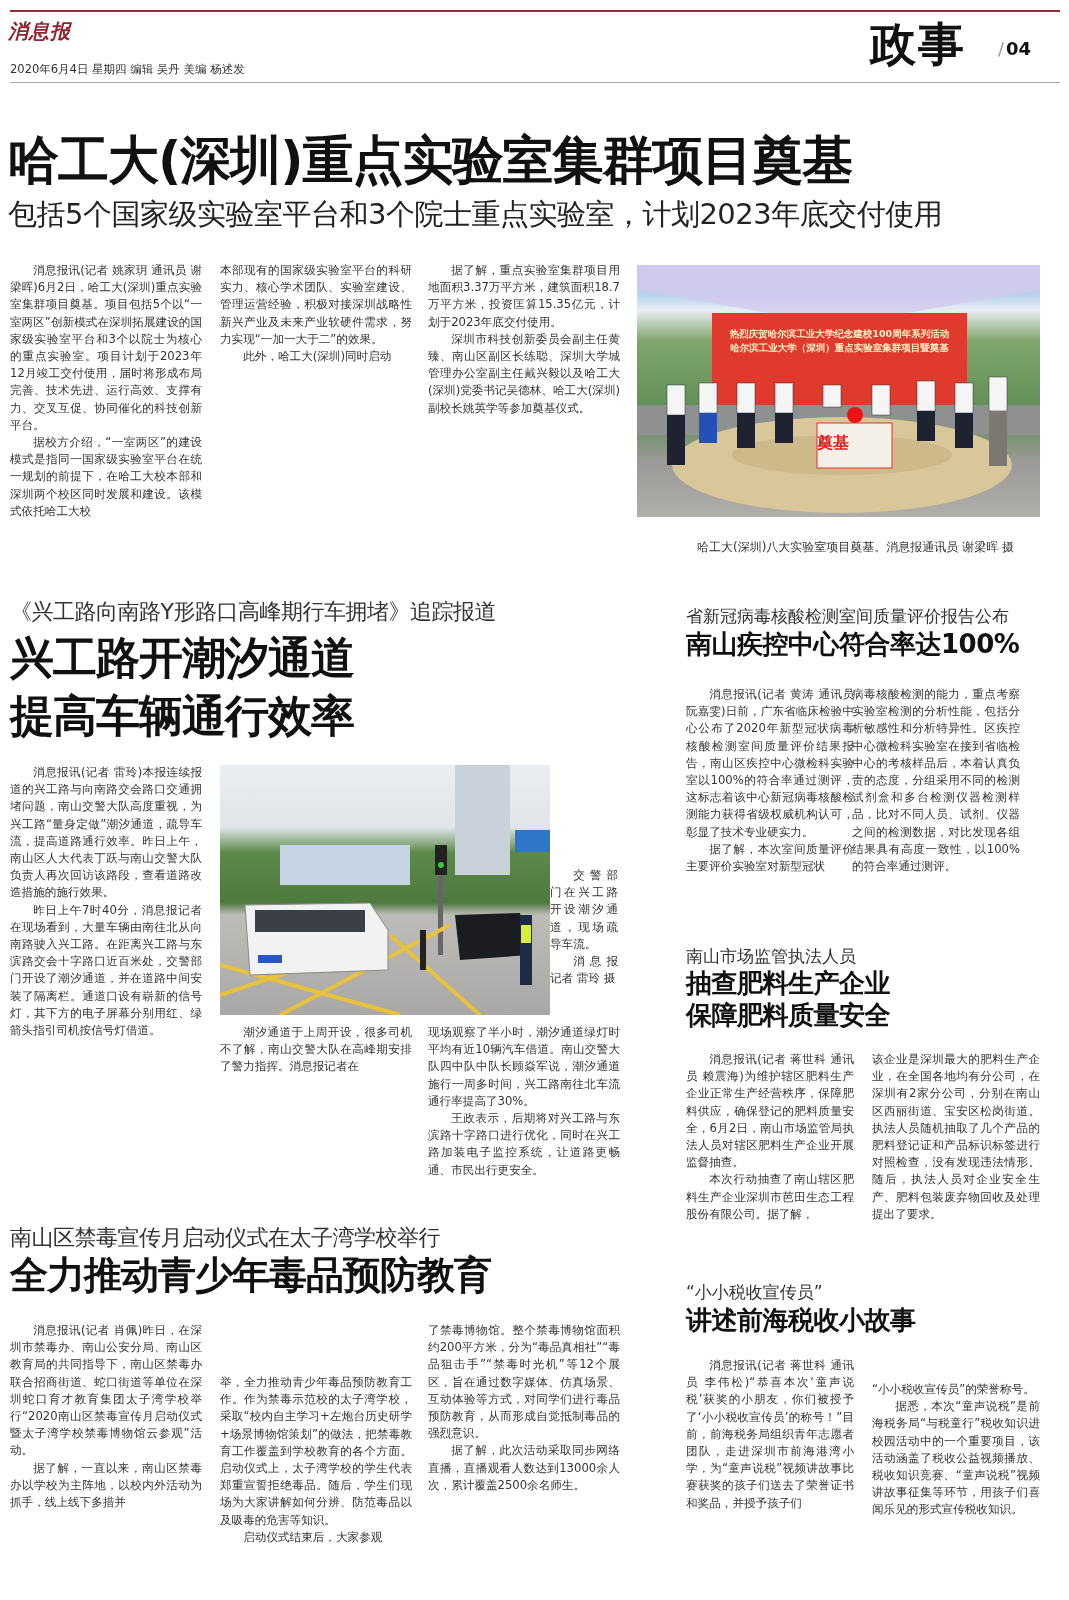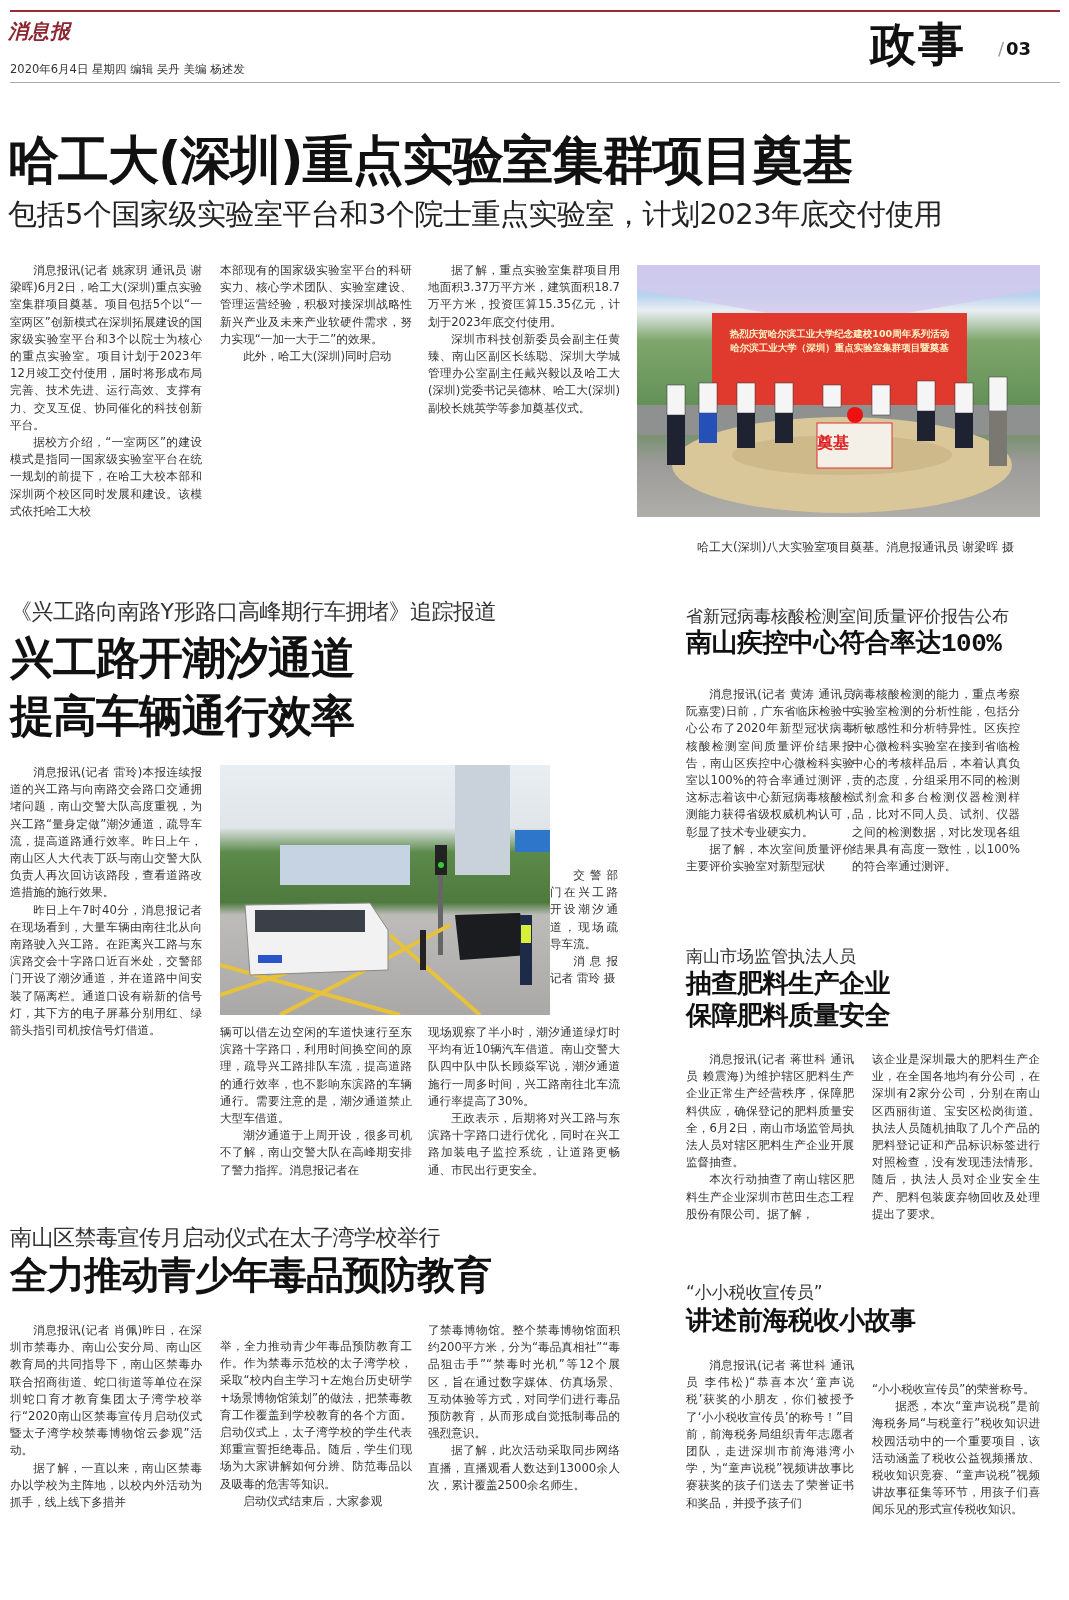--- a/index.html
+++ b/index.html
@@ -29,21 +29,21 @@
   .hl-med { font-size: 26px; font-weight: bold; color: #111; line-height: 32px; white-space: nowrap; letter-spacing: -0.5px; }
   .kicker-sm { font-size: 17px; color: #333; white-space: nowrap; }
 </style>
 </head>
 <body>
 
 <div class="abs top-rule"></div>
 <div class="abs masthead">消息报</div>
 <div class="abs dateline">2020年6月4日  星期四  编辑 吴丹  美编 杨述发</div>
 <div class="abs section-title">政事</div>
-<div class="abs page-no"><span class="slash">/</span><span>03</span></div>
+<div class="abs page-no"><span class="slash">/</span><span>04</span></div>
 <div class="abs sub-rule"></div>
 
 <div class="abs main-headline">哈工大(深圳)重点实验室集群项目奠基</div>
 <div class="abs main-sub">包括5个国家级实验室平台和3个院士重点实验室，计划2023年底交付使用</div>
 
 <div class="abs col" style="left:10px; top:262px; width:192px;">
   <p>消息报讯(记者 姚家玥 通讯员 谢梁晖)6月2日，哈工大(深圳)重点实验室集群项目奠基。项目包括5个以“一室两区”创新模式在深圳拓展建设的国家级实验室平台和3个以院士为核心的重点实验室。项目计划于2023年12月竣工交付使用，届时将形成布局完善、技术先进、运行高效、支撑有力、交叉互促、协同催化的科技创新平台。</p>
   <p>据校方介绍，“一室两区”的建设模式是指同一国家级实验室平台在统一规划的前提下，在哈工大校本部和深圳两个校区同时发展和建设。该模式依托哈工大校</p>
 </div>
 <div class="abs col" style="left:220px; top:262px; width:192px;">
@@ -124,30 +124,29 @@
     <rect x="301" y="160" width="10" height="18" fill="#d8ef3a"></rect>
     <rect x="200" y="165" width="6" height="40" fill="#222"></rect>
   </svg>
 </div>
 <div class="abs col" style="left:550px; top:867px; width:68px; font-size:11.6px; line-height:17.2px;">
   <p>交警部门在兴工路开设潮汐通道，现场疏导车流。</p>
   <p>消息报记者 雷玲 摄</p>
 </div>
 
 <div class="abs col" style="left:220px; top:1024px; width:192px;">
-  <p class="noind">辆可以借左边空闲的车道快速行至东滨路十字路口，利用时间换空间的原理，疏导兴工路排队车流，提高道路的通行效率，也不影响东滨路的车辆通行。需要注意的是，潮汐通道禁止大型车借道。</p>
   <p>潮汐通道于上周开设，很多司机不了解，南山交警大队在高峰期安排了警力指挥。消息报记者在</p>
 </div>
 <div class="abs col" style="left:428px; top:1024px; width:192px;">
   <p class="noind">现场观察了半小时，潮汐通道绿灯时平均有近10辆汽车借道。南山交警大队四中队中队长顾焱军说，潮汐通道施行一周多时间，兴工路南往北车流通行率提高了30%。</p>
   <p>王政表示，后期将对兴工路与东滨路十字路口进行优化，同时在兴工路加装电子监控系统，让道路更畅通、市民出行更安全。</p>
 </div>
 
 <div class="abs kicker-sm" style="left:686px; top:605px;">省新冠病毒核酸检测室间质量评价报告公布</div>
-<div class="abs hl-med" style="left:686px; top:628px;font-family:Liberation Mono, monospace;">南山疾控中心符合率达100%</div>
+<div class="abs hl-med" style="left:686px; top:628px;">南山疾控中心符合率达100%</div>
 <div class="abs col" style="left:686px; top:686px; width:168px;">
   <p>消息报讯(记者 黄涛 通讯员 阮嘉雯)日前，广东省临床检验中心公布了2020年新型冠状病毒核酸检测室间质量评价结果报告，南山区疾控中心微检科实验室以100%的符合率通过测评，这标志着该中心新冠病毒核酸检测能力获得省级权威机构认可，彰显了技术专业硬实力。</p>
   <p>据了解，本次室间质量评价主要评价实验室对新型冠状</p>
 </div>
 <div class="abs col" style="left:852px; top:686px; width:168px;">
   <p class="noind">病毒核酸检测的能力，重点考察实验室检测的分析性能，包括分析敏感性和分析特异性。区疾控中心微检科实验室在接到省临检中心的考核样品后，本着认真负责的态度，分组采用不同的检测试剂盒和多台检测仪器检测样品，比对不同人员、试剂、仪器之间的检测数据，对比发现各组结果具有高度一致性，以100%的符合率通过测评。</p>
 </div>
 
 <div class="abs kicker-sm" style="left:686px; top:945px;">南山市场监管执法人员</div>
 <div class="abs hl-med" style="left:686px; top:967px;">抽查肥料生产企业</div>
@@ -159,21 +158,21 @@
 <div class="abs col" style="left:872px; top:1051px; width:168px;">
   <p class="noind">该企业是深圳最大的肥料生产企业，在全国各地均有分公司，在深圳有2家分公司，分别在南山区西丽街道、宝安区松岗街道。执法人员随机抽取了几个产品的肥料登记证和产品标识标签进行对照检查，没有发现违法情形。随后，执法人员对企业安全生产、肥料包装废弃物回收及处理提出了要求。</p>
 </div>
 
 <div class="abs kicker" style="left:10px; top:1223px;">南山区禁毒宣传月启动仪式在太子湾学校举行</div>
 <div class="abs hl-big" style="left:10px; top:1252px; font-size:38px; line-height:46px;">全力推动青少年毒品预防教育</div>
 <div class="abs col" style="left:10px; top:1322px; width:192px;">
   <p>消息报讯(记者 肖佩)昨日，在深圳市禁毒办、南山公安分局、南山区教育局的共同指导下，南山区禁毒办联合招商街道、蛇口街道等单位在深圳蛇口育才教育集团太子湾学校举行“2020南山区禁毒宣传月启动仪式暨太子湾学校禁毒博物馆云参观”活动。</p>
   <p>据了解，一直以来，南山区禁毒办以学校为主阵地，以校内外活动为抓手，线上线下多措并</p>
 </div>
-<div class="abs col" style="left:220px; top:1338px; width:192px;">
+<div class="abs col" style="left:220px; top:1374px; width:192px;">
   <p class="noind">举，全力推动青少年毒品预防教育工作。作为禁毒示范校的太子湾学校，采取“校内自主学习+左炮台历史研学+场景博物馆策划”的做法，把禁毒教育工作覆盖到学校教育的各个方面。启动仪式上，太子湾学校的学生代表郑重宣誓拒绝毒品。随后，学生们现场为大家讲解如何分辨、防范毒品以及吸毒的危害等知识。</p>
   <p>启动仪式结束后，大家参观</p>
 </div>
 <div class="abs col" style="left:428px; top:1322px; width:192px;">
   <p class="noind">了禁毒博物馆。整个禁毒博物馆面积约200平方米，分为“毒品真相社”“毒品狙击手”“禁毒时光机”等12个展区，旨在通过数字媒体、仿真场景、互动体验等方式，对同学们进行毒品预防教育，从而形成自觉抵制毒品的强烈意识。</p>
   <p>据了解，此次活动采取同步网络直播，直播观看人数达到13000余人次，累计覆盖2500余名师生。</p>
 </div>
 
 <div class="abs kicker-sm" style="left:686px; top:1281px;">“小小税收宣传员”</div>
 <div class="abs hl-med" style="left:686px; top:1304px;">讲述前海税收小故事</div>

